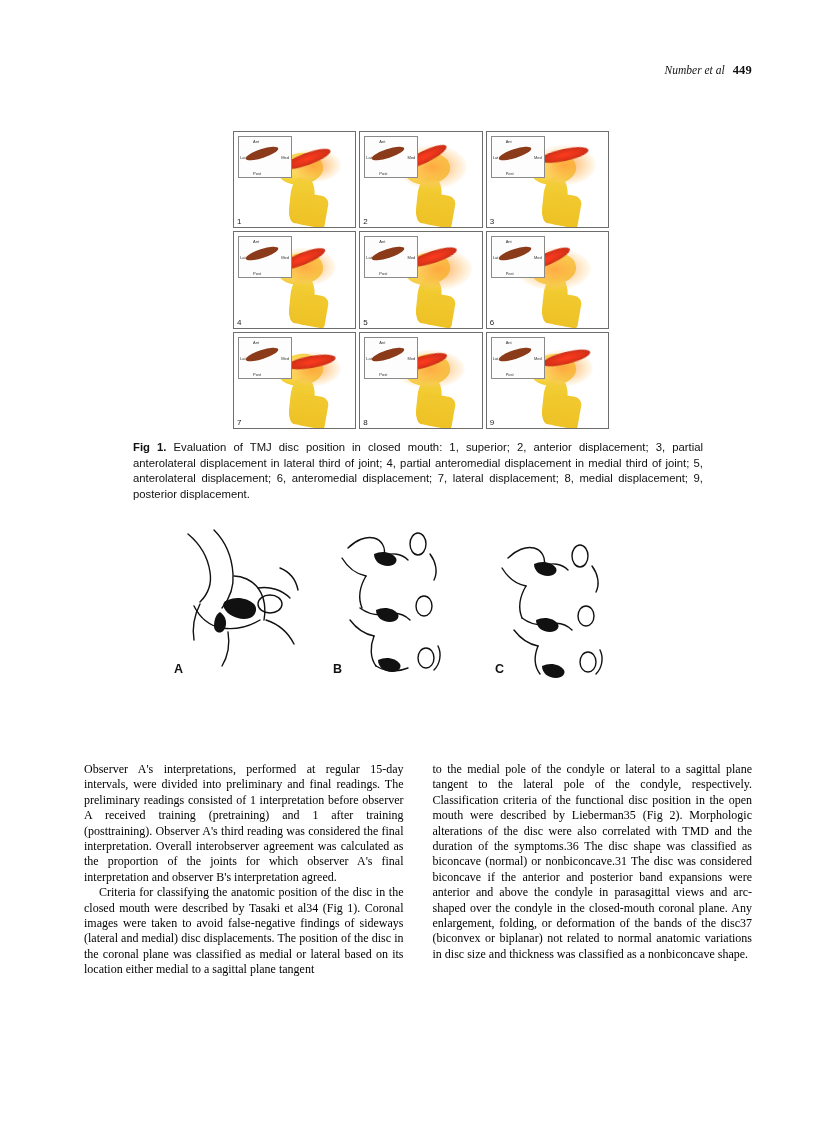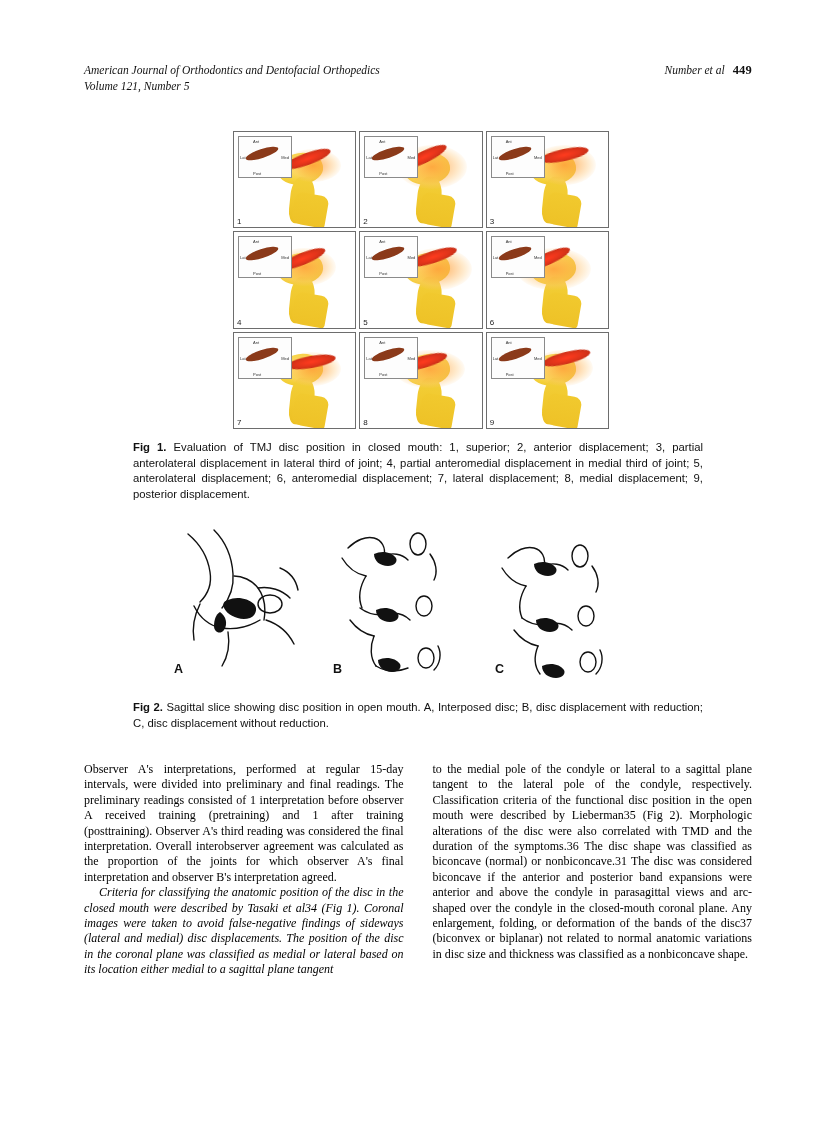--- a/index.html
+++ b/index.html
@@ -216,33 +216,28 @@
     line-height: 15.4px;
     color: #000;
     text-align: justify;
     hyphens: auto;
   }
   .body p {
     margin: 0;
   }
   .body p.indent {
     text-indent: 15px;
-    font-style: italic;
   }
 </style>
 </head>
 <body>
 
 <div class="page">
 
   <div class="running-head">
-    <div class="rh-left">
-      <span>American Journal of Orthodontics and Dentofacial Orthopedics</span>
-      <span class="line2">Volume 121, Number 5</span>
-    </div>
     <div class="rh-right">
       <span>Number et al</span><span class="pageno">449</span>
     </div>
   </div>
 
   <div class="fig1-wrap">
     <div class="fig1-grid">
 
       <div class="mri-cell">
         <div class="haze" style="left:42%;top:18%;width:46%;height:34%;"></div>
@@ -475,24 +470,20 @@
         <path d="M42,36 C50,32 60,34 64,40 C66,44 62,48 56,48 C48,48 42,43 42,36 Z"></path>
         <path d="M44,92 C52,88 62,90 66,96 C68,100 64,104 58,104 C50,104 44,99 44,92 Z"></path>
         <path d="M50,138 C58,134 68,136 72,142 C74,146 70,150 64,150 C56,150 50,145 50,138 Z"></path>
       </g>
     </svg>
     <div class="fig2-label" style="left:4px; top:134px;">A</div>
     <div class="fig2-label" style="left:163px; top:134px;">B</div>
     <div class="fig2-label" style="left:325px; top:134px;">C</div>
   </div>
 
-  <div class="caption cap2">
-    <b>Fig 2.</b>
-    <span>Sagittal slice showing disc position in open mouth. A, Interposed disc; B, disc displacement with reduction; C, disc displacement without reduction.</span>
-  </div>
 
   <div class="body">
     <p>Observer A's interpretations, performed at regular 15-day intervals, were divided into preliminary and final readings. The preliminary readings consisted of 1 interpretation before observer A received training (pretraining) and 1 after training (posttraining). Observer A's third reading was considered the final interpretation. Overall interobserver agreement was calculated as the proportion of the joints for which observer A's final interpretation and observer B's interpretation agreed.</p>
     <p class="indent">Criteria for classifying the anatomic position of the disc in the closed mouth were described by Tasaki et al34 (Fig 1). Coronal images were taken to avoid false-negative findings of sideways (lateral and medial) disc displacements. The position of the disc in the coronal plane was classified as medial or lateral based on its location either medial to a sagittal plane tangent</p>
     <p>to the medial pole of the condyle or lateral to a sagittal plane tangent to the lateral pole of the condyle, respectively. Classification criteria of the functional disc position in the open mouth were described by Lieberman35 (Fig 2). Morphologic alterations of the disc were also correlated with TMD and the duration of the symptoms.36 The disc shape was classified as biconcave (normal) or nonbiconcave.31 The disc was considered biconcave if the anterior and posterior band expansions were anterior and above the condyle in parasagittal views and arc-shaped over the condyle in the closed-mouth coronal plane. Any enlargement, folding, or deformation of the bands of the disc37 (biconvex or biplanar) not related to normal anatomic variations in disc size and thickness was classified as a nonbiconcave shape.</p>
   </div>
 
 </div>
 
 </body></html>

